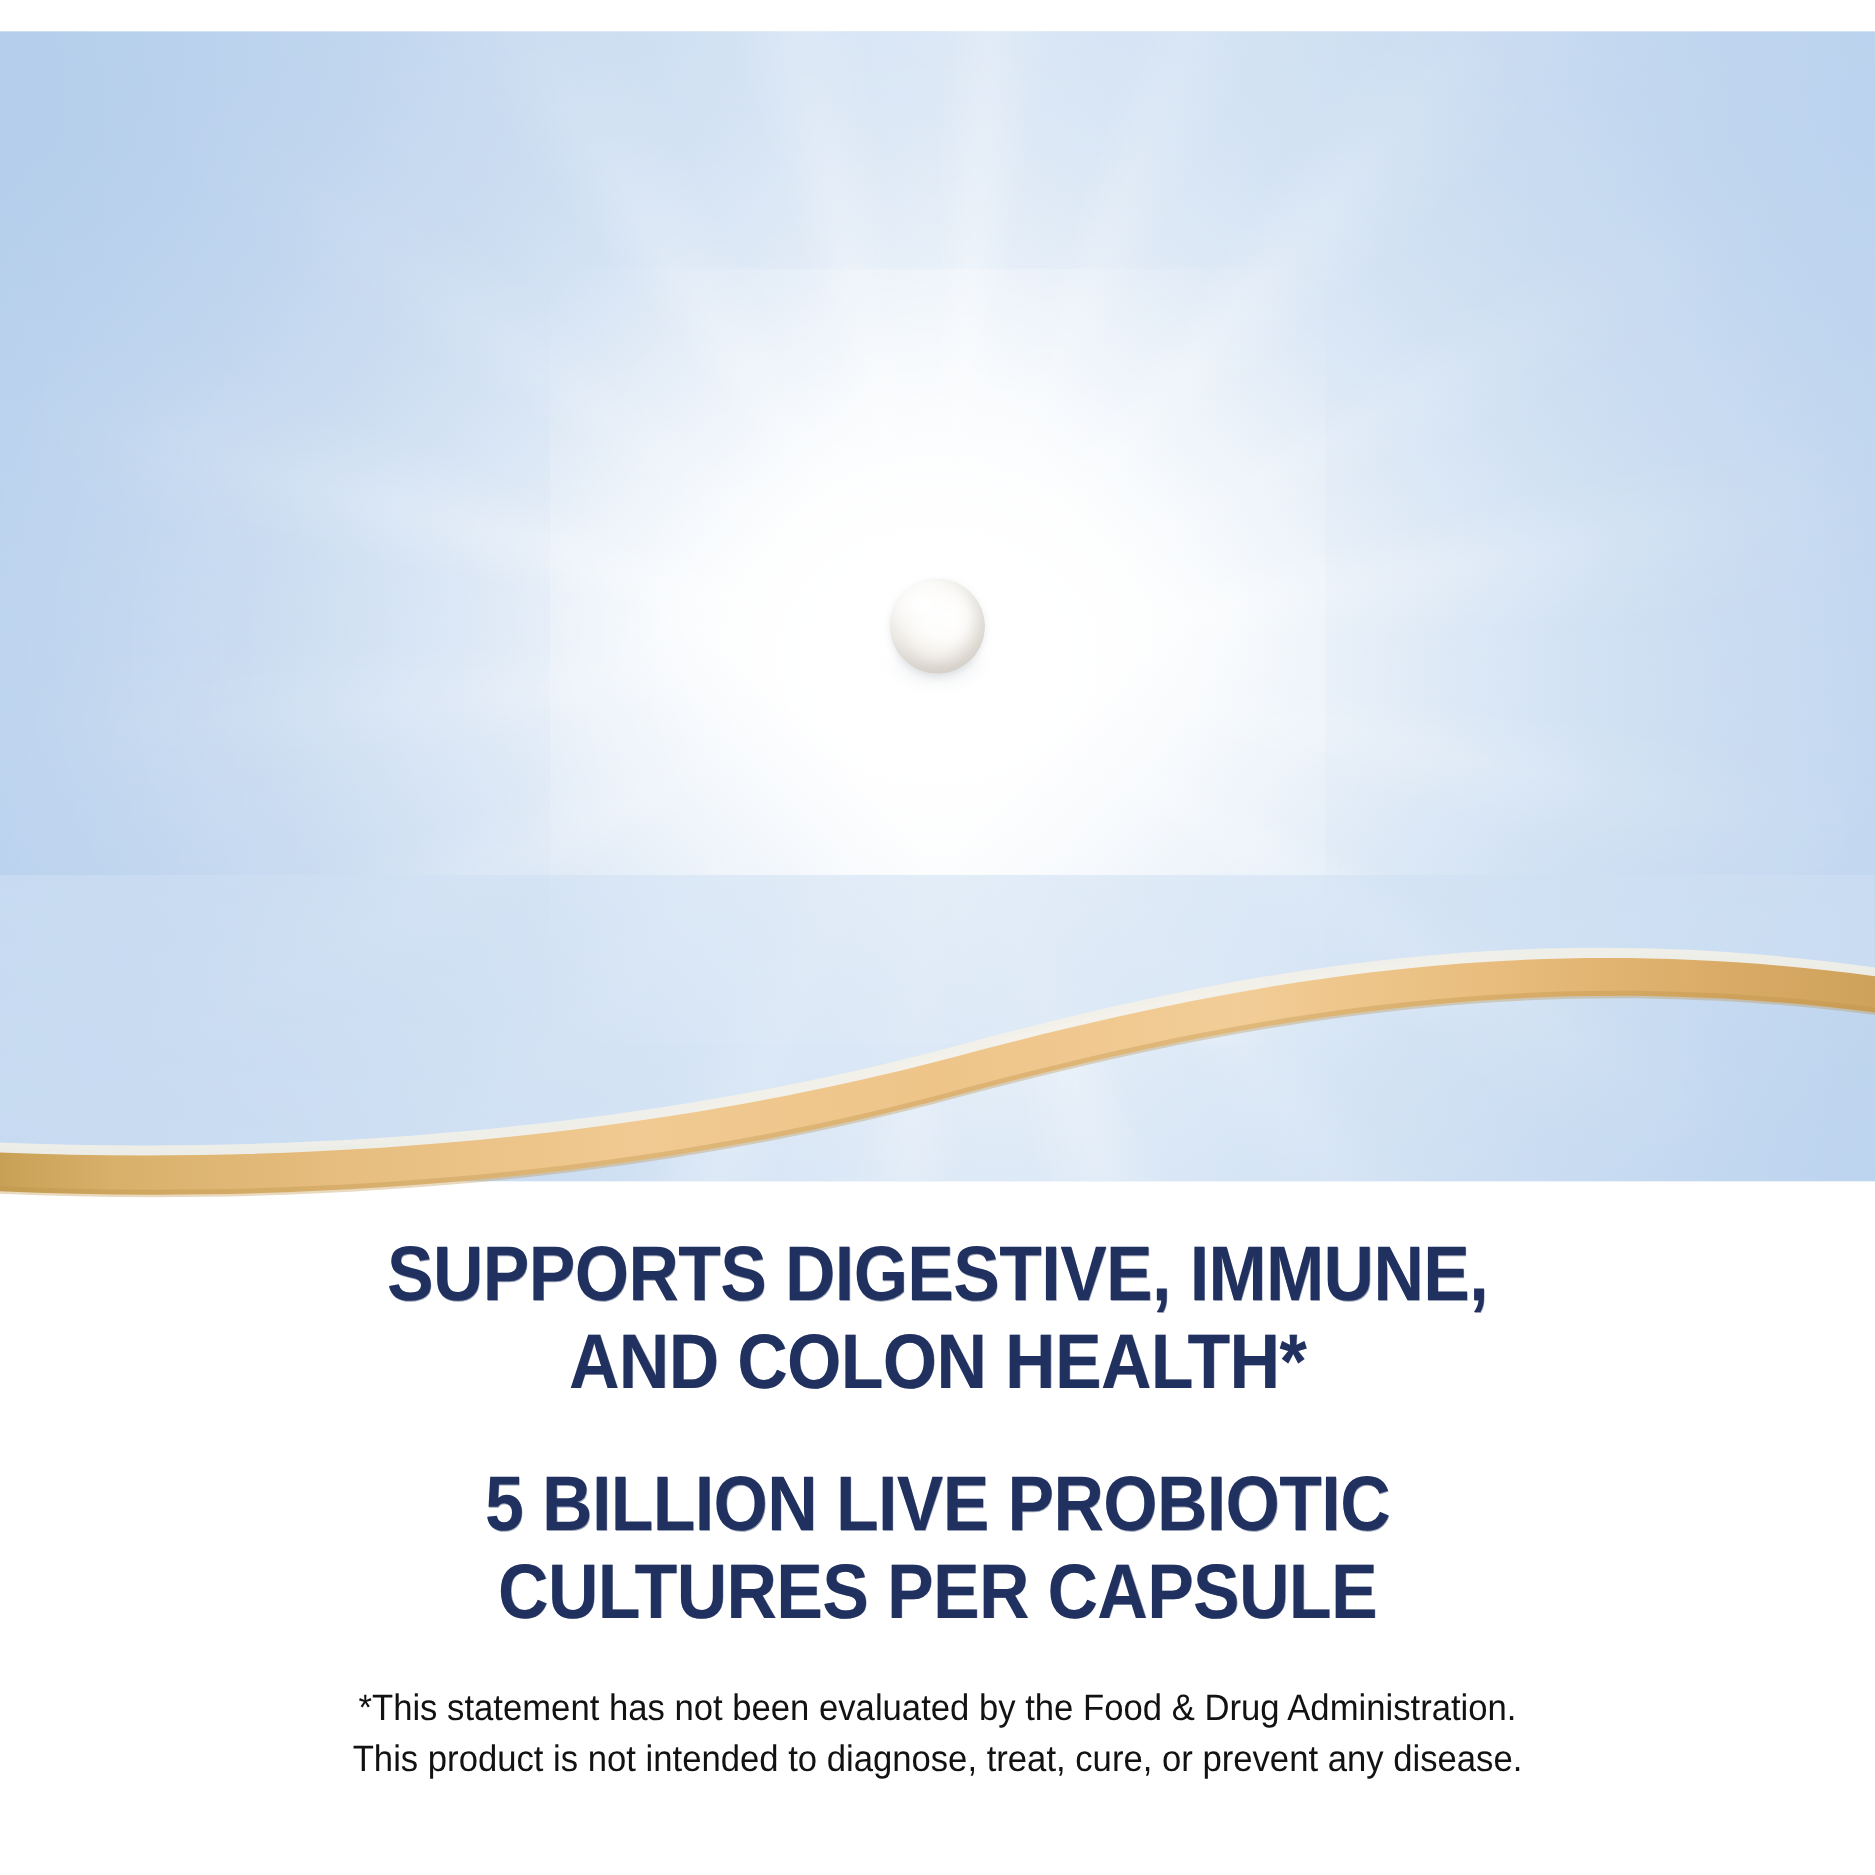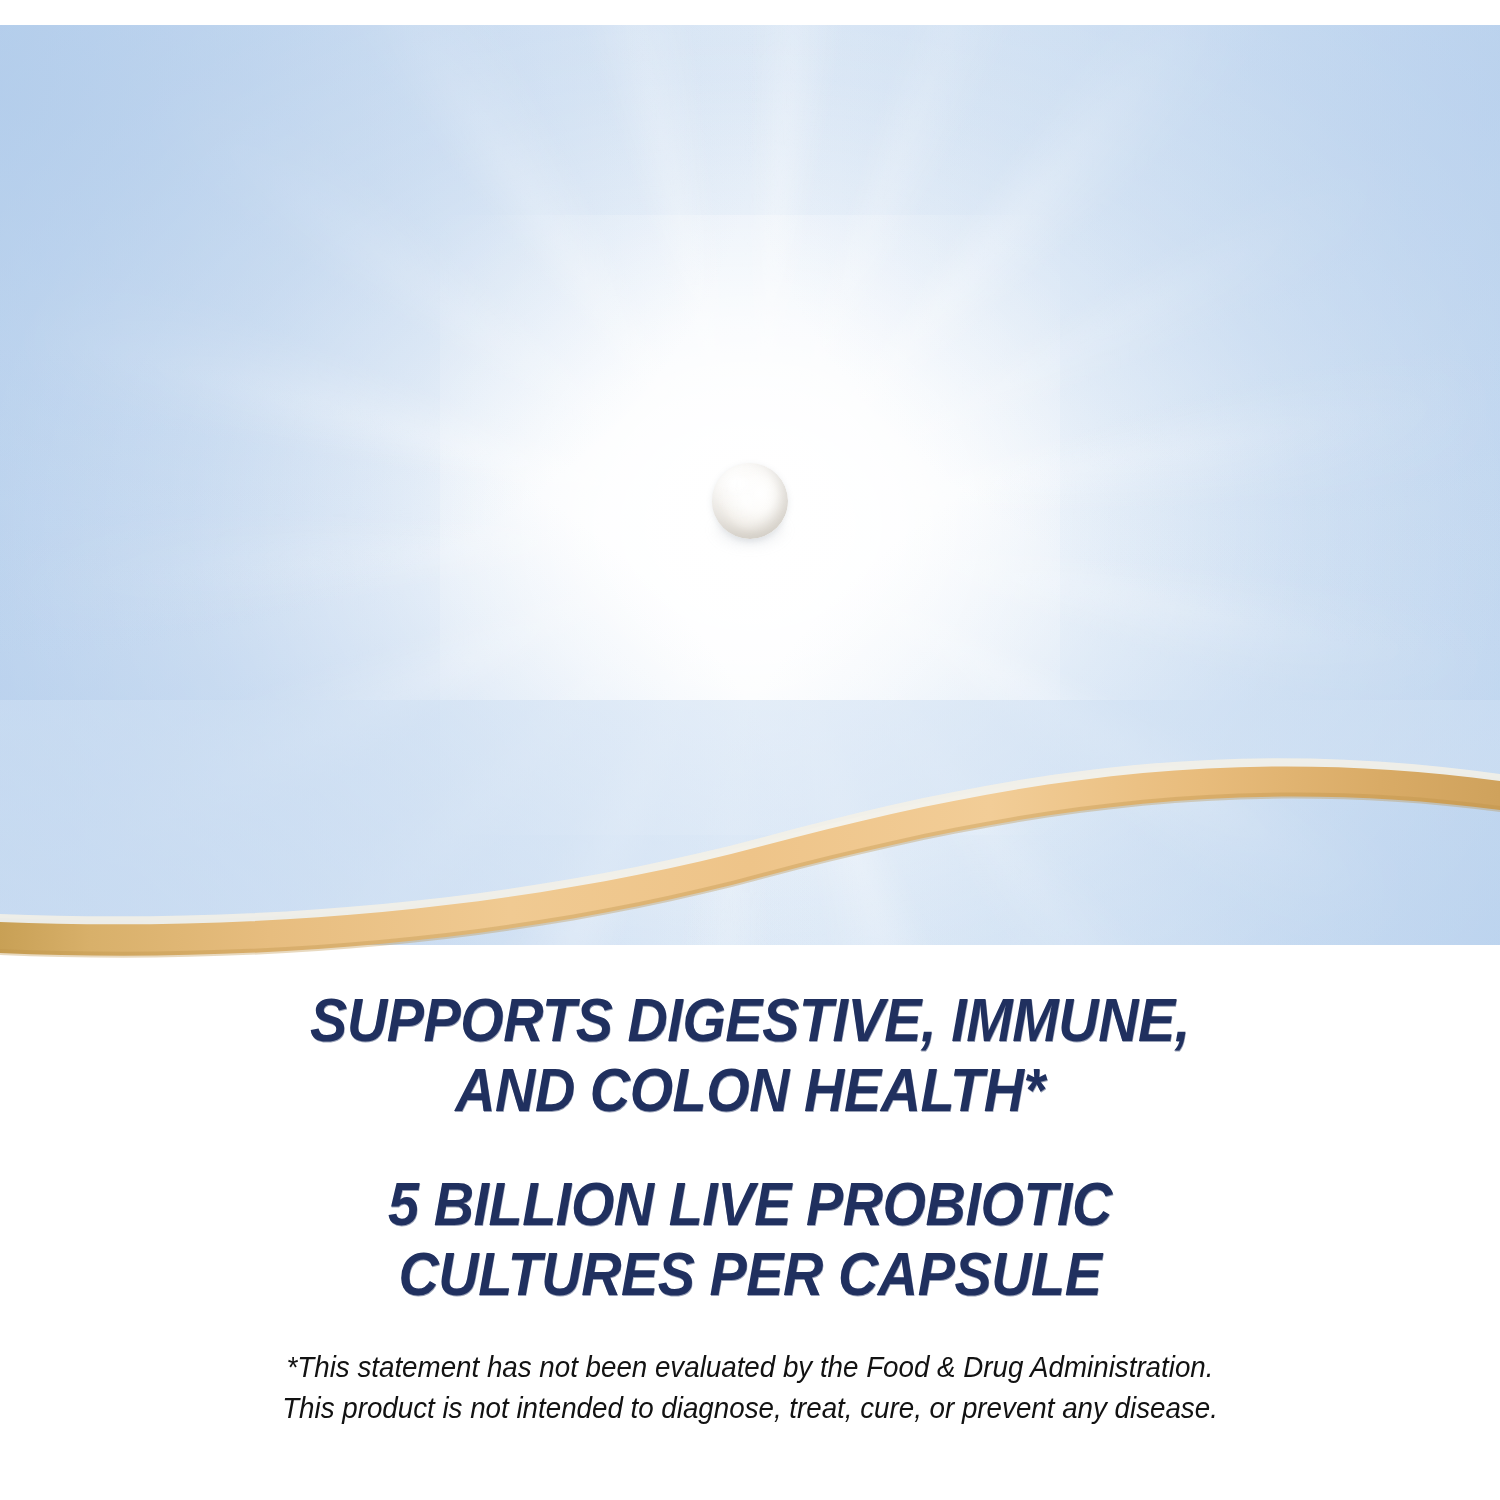--- a/index.html
+++ b/index.html
@@ -13,21 +13,20 @@
     background: #ffffff;
     font-family: "Liberation Sans", sans-serif;
   }
 
   #poster {
     position: relative;
     width: 1500px;
     height: 1500px;
     background: #ffffff;
     overflow: hidden;
-    font-style: italic;
   }
 
   
   .hero {
     position: absolute;
     left: 0;
     top: 25px;
     width: 1500px;
     height: 920px;
     overflow: hidden;

